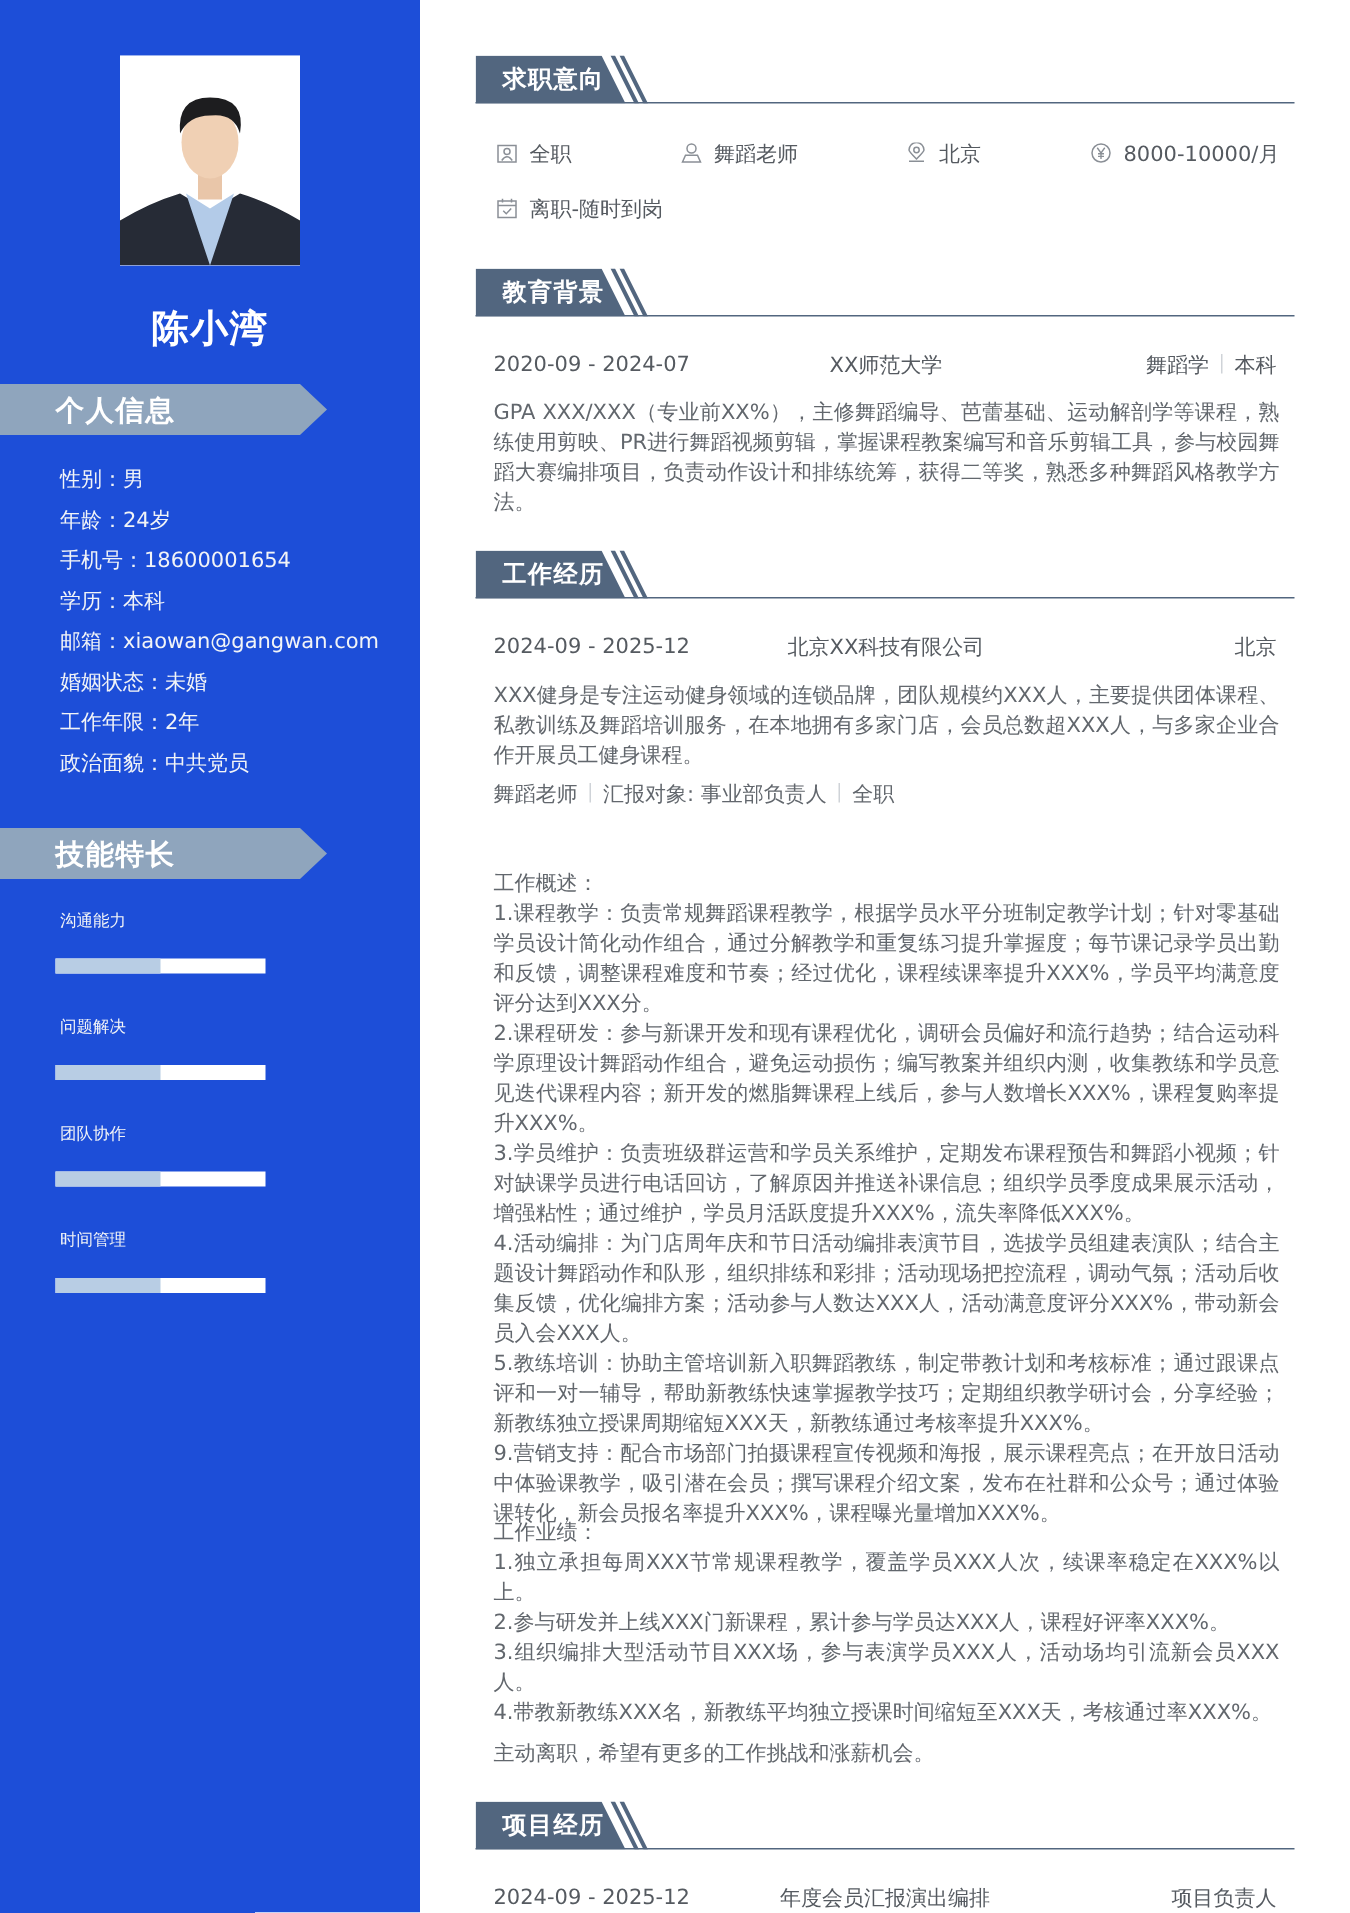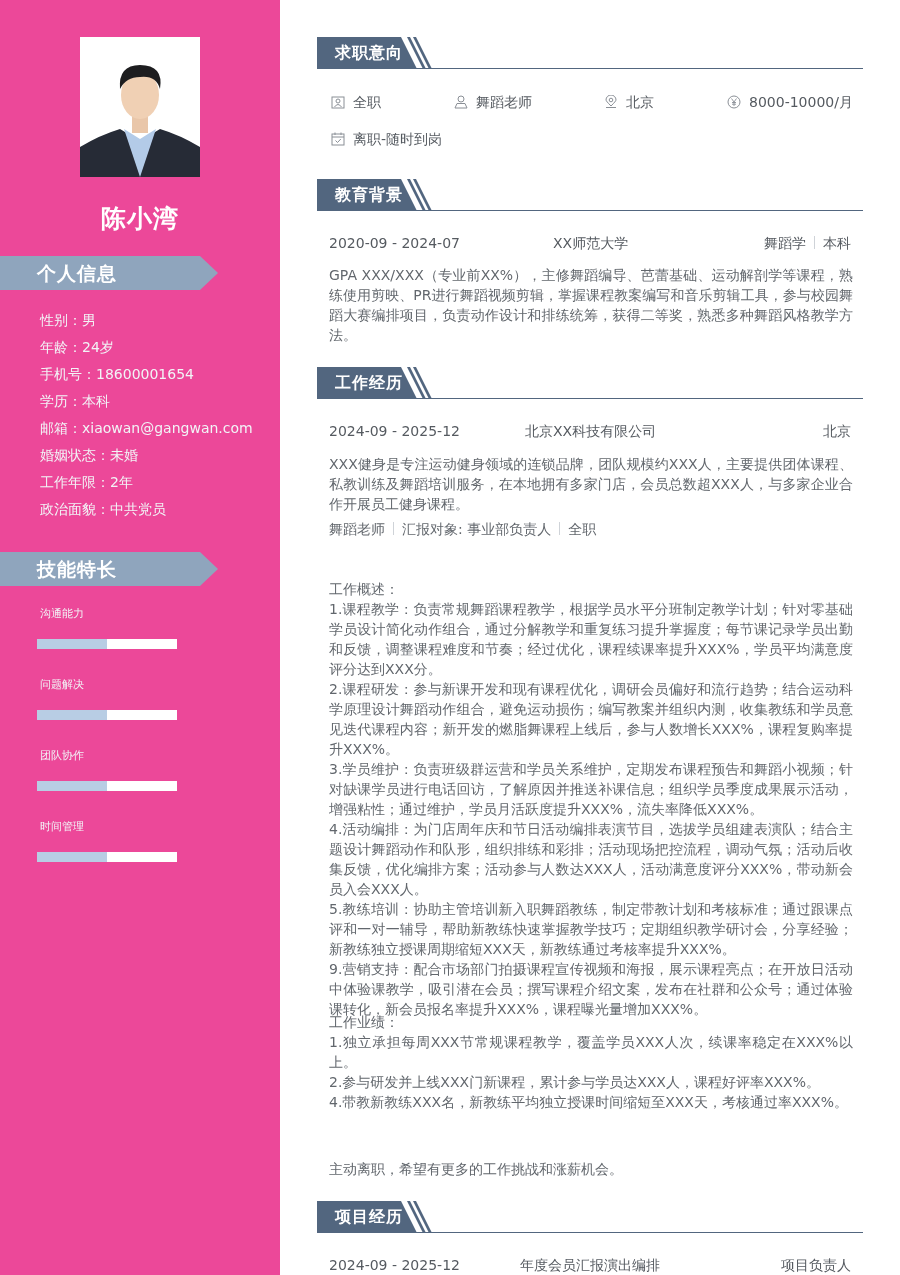--- a/index.html
+++ b/index.html
@@ -1,20 +1,20 @@
 <!DOCTYPE html>
 <html><head>
 <meta charset="utf-8">
 <style>
   * { margin: 0; padding: 0; box-sizing: border-box; }
   html, body { width: 900px; height: 1275px; overflow: hidden; background: #ffffff; }
   body { position: relative; font-family: "DejaVu Sans", "Liberation Sans", sans-serif; color: #555a60; }
 
   
-  .sidebar { position: absolute; left: 0; top: 0; width: 280px; height: 1275px; background: #ec4899; color: #ffffff; }
+  .sidebar { position: absolute; left: 0; top: 0; width: 280px; height: 1275px; background: #1d4ed8; color: #ffffff; }
   .photo { position: absolute; left: 80px; top: 37px; width: 120px; height: 140px; background: #ffffff; overflow: hidden; }
   .photo svg { display: block; }
   .name { position: absolute; left: 0; width: 280px; top: 202px; text-align: center; font-size: 25px; font-weight: bold; letter-spacing: 1px; color: #ffffff; }
   .side-banner { position: absolute; left: 0; width: 218px; height: 34px; background: #8fa5bd;
     clip-path: polygon(0 0, 200px 0, 218px 17px, 200px 34px, 0 34px); }
   .side-banner span { position: absolute; left: 37px; top: 5px; font-size: 19px; font-weight: bold; color: #ffffff; letter-spacing: 1px; }
   .info-list { position: absolute; left: 40px; top: 308px; }
   .info-row { font-size: 14px; height: 27px; line-height: 24px; color: #f2f4f7; white-space: nowrap; }
   .skill { position: absolute; left: 40px; }
   .skill-label { font-size: 11px; color: #f2f4f7; }
@@ -190,20 +190,21 @@
     <div>3.学员维护：负责班级群运营和学员关系维护，定期发布课程预告和舞蹈小视频；针对缺课学员进行电话回访，了解原因并推送补课信息；组织学员季度成果展示活动，增强粘性；通过维护，学员月活跃度提升XXX%，流失率降低XXX%。</div>
     <div>4.活动编排：为门店周年庆和节日活动编排表演节目，选拔学员组建表演队；结合主题设计舞蹈动作和队形，组织排练和彩排；活动现场把控流程，调动气氛；活动后收集反馈，优化编排方案；活动参与人数达XXX人，活动满意度评分XXX%，带动新会员入会XXX人。</div>
     <div>5.教练培训：协助主管培训新入职舞蹈教练，制定带教计划和考核标准；通过跟课点评和一对一辅导，帮助新教练快速掌握教学技巧；定期组织教学研讨会，分享经验；新教练独立授课周期缩短XXX天，新教练通过考核率提升XXX%。</div>
     <div>9.营销支持：配合市场部门拍摄课程宣传视频和海报，展示课程亮点；在开放日活动中体验课教学，吸引潜在会员；撰写课程介绍文案，发布在社群和公众号；通过体验课转化，新会员报名率提升XXX%，课程曝光量增加XXX%。</div>
   </div>
 
   <div class="para" style="top:1012px;">
     <div>工作业绩：</div>
     <div>1.独立承担每周XXX节常规课程教学，覆盖学员XXX人次，续课率稳定在XXX%以上。</div>
     <div>2.参与研发并上线XXX门新课程，累计参与学员达XXX人，课程好评率XXX%。</div>
+    <div>3.组织编排大型活动节目XXX场，参与表演学员XXX人，活动场均引流新会员XXX人。</div>
     <div>4.带教新教练XXX名，新教练平均独立授课时间缩短至XXX天，考核通过率XXX%。</div>
   </div>
   <div class="para" style="top:1159px;">主动离职，希望有更多的工作挑战和涨薪机会。</div>
 
   <div class="sec-head" style="top:1201px;">
     <div class="line"></div>
     <div class="tab"></div>
     <svg class="stripe" style="left:86px;" viewBox="0 0 30 32">
       <polygon points="4,0 7,0 23,32 20,32" fill="#52667f"></polygon>
       <polygon points="10,0 13,0 29,32 26,32" fill="#52667f"></polygon>

